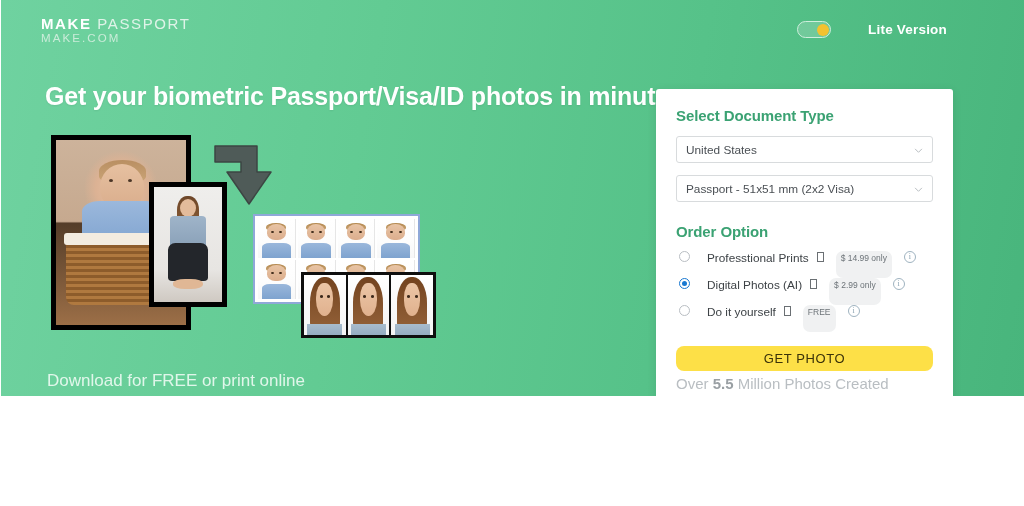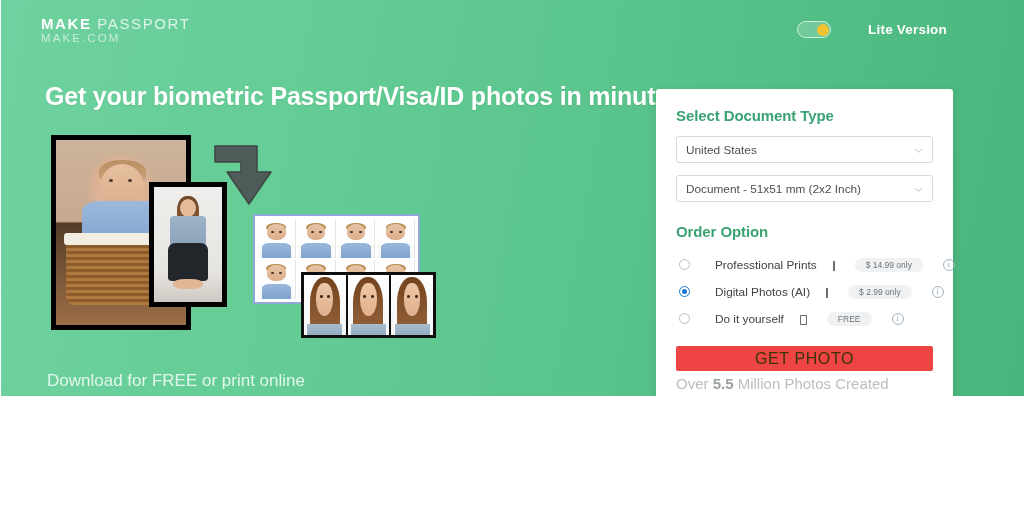--- a/index.html
+++ b/index.html
@@ -144,52 +144,52 @@
   .select {
     margin-top:12px; height:27px; width:100%;
     border:1px solid #d8dbdd; border-radius:3px; background:#fff;
     display:flex; align-items:center; padding:0 9px;
     position:relative;
   }
   .select-value { font-size:11.8px; color:#4a4f54; }
   .chev { position:absolute; right:9px; top:9px; width:9px; height:9px; }
 
   .option-list { margin-top:11px; }
-  .option-row { display:flex; align-items:center; height:27px; gap:12px; }
+  .option-row { display:flex; height:27px; gap:4px; }
   .radio {
     width:11px; height:11px; border-radius:50%;
     border:1px solid #b9bec3; background:#fff;
     margin-left:3px; margin-right:13px; flex:none; position:relative;
   }
   .radio.checked { border:1px solid #1878D1; }
   .radio.checked::after {
     content:""; position:absolute; left:2px; top:2px;
     width:5px; height:5px; border-radius:50%; background:#1878D1;
   }
   .opt-label { font-size:11.8px; color:#3d4246; white-space:nowrap; }
   .tofu {
     display:inline-block; width:7px; height:10px;
     border:1px solid #6a6f73; margin:0 1px 0 4px;
     position:relative; top:1px;
   }
   .badge {
     margin-left:7px; background:#f0f1f2; color:#6c7378;
-    font-size:8.5px; padding:2px 11px; border-radius:7px; white-space:nowrap;
+    font-size:8.5px; padding:2px 5px; border-radius:7px; white-space:nowrap;
   }
   .info {
     margin-left:8px; width:12px; height:12px; border-radius:50%;
     border:1px solid #9fb3c0; color:#8aa2b1;
     font-size:8px; line-height:10px; text-align:center;
     font-family:"Liberation Serif", serif; flex:none;
   }
 
   .cta {
     margin-top:14px; width:100%; height:25px;
-    background:#ef4444; border:none; border-radius:2px;
-    color:#3a3209; font-size:16px; letter-spacing:.6px;
+    background:#fde047; border:none; border-radius:8px;
+    color:#3a3209; font-size:13px; letter-spacing:.6px;
     display:flex; align-items:center; justify-content:center;
     cursor:pointer;
   }
   .counter { margin-top:4px; font-size:15px; color:#b9bec2; }
   .counter b { color:#9aa0a4; font-weight:bold; }
 </style>
 </head>
 <body>
 
 <div id="root">
@@ -343,21 +343,21 @@
       <div class="card-heading">Select Document Type</div>
 
       <div class="select">
         <span class="select-value">United States</span>
         <svg class="chev" viewBox="0 0 10 10">
           <path d="M1.5 3.5 L5 7 L8.5 3.5" fill="none" stroke="#b8bdc1" stroke-width="1.1" stroke-linecap="round"></path>
         </svg>
       </div>
 
       <div class="select">
-        <span class="select-value">Document - 51x51 mm (2x2 Inch)</span>
+        <span class="select-value">Passport - 51x51 mm (2x2 Visa)</span>
         <svg class="chev" viewBox="0 0 10 10">
           <path d="M1.5 3.5 L5 7 L8.5 3.5" fill="none" stroke="#b8bdc1" stroke-width="1.1" stroke-linecap="round"></path>
         </svg>
       </div>
 
       <div class="card-heading second">Order Option</div>
 
       <div class="option-list">
 
         <div class="option-row">

